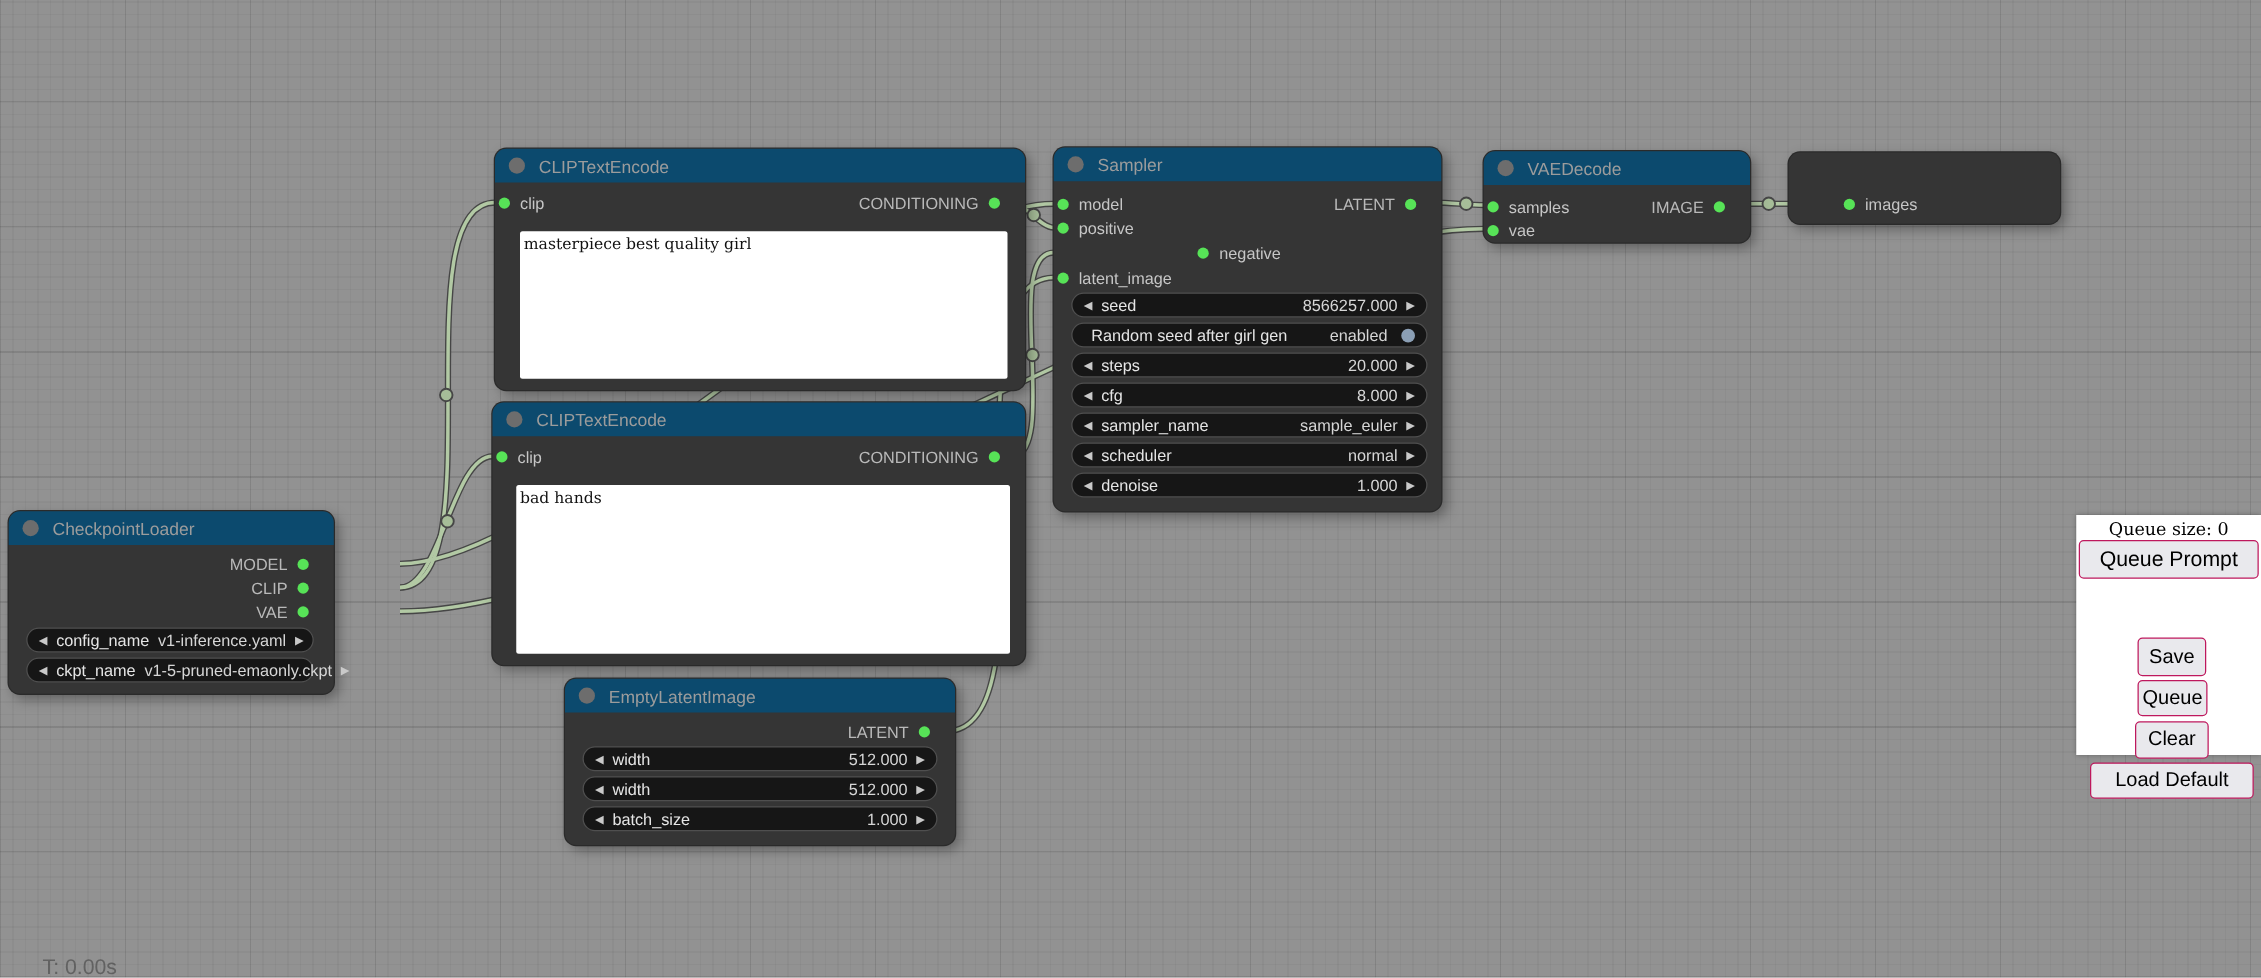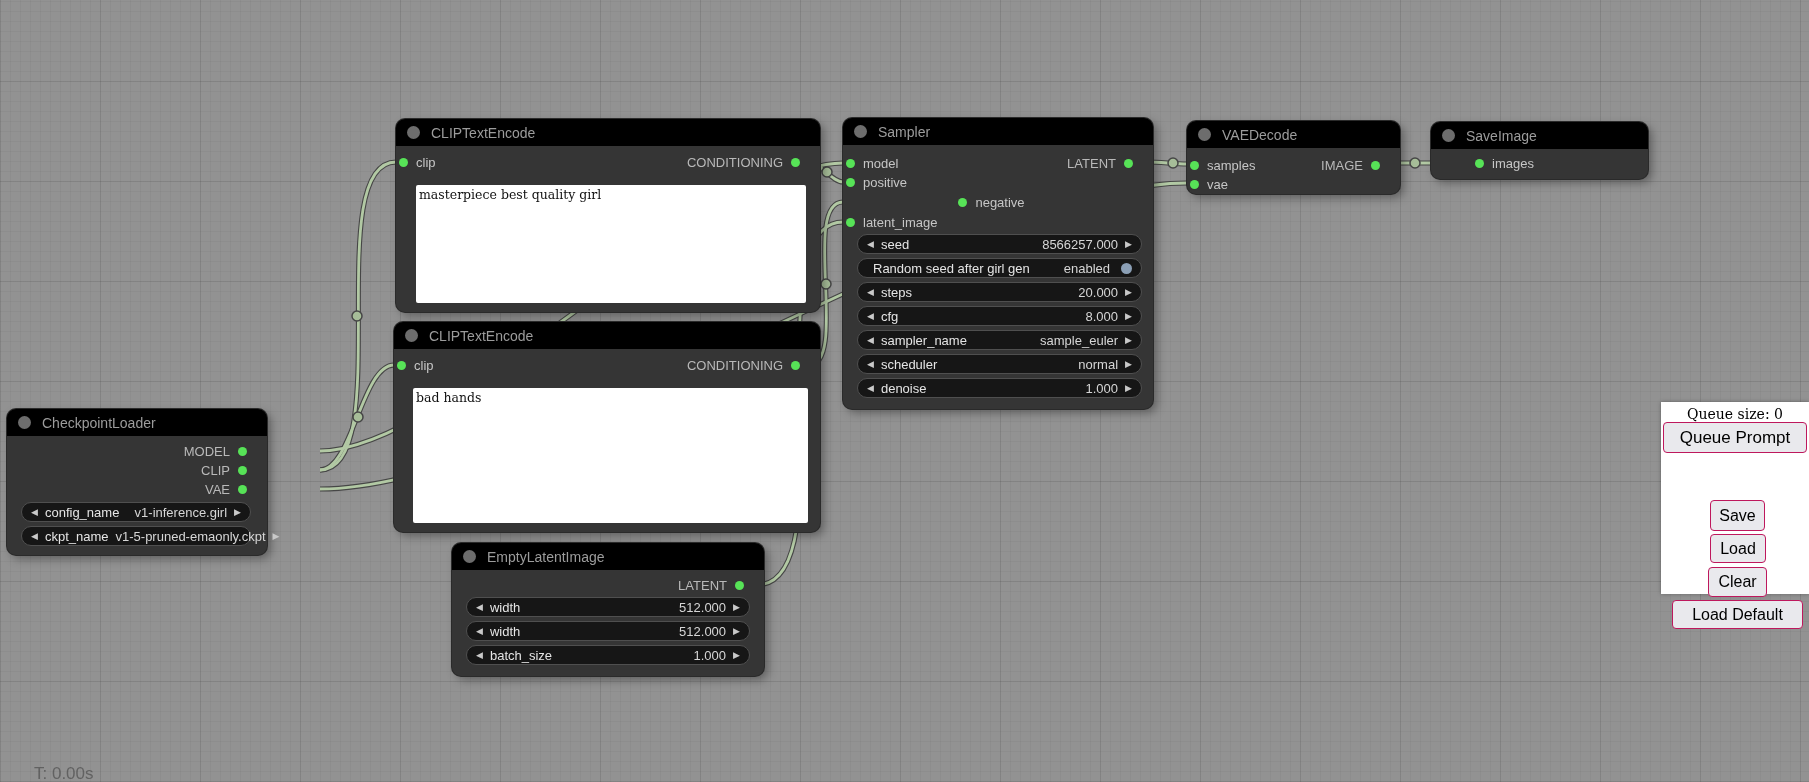--- a/index.html
+++ b/index.html
@@ -14,21 +14,21 @@
     font-family:"Liberation Sans", sans-serif;
   }
   #links{position:absolute;left:0;top:0;z-index:0;}
   .node{
     position:absolute; background:#353535; border-radius:9px;
     box-shadow:0 0 0 1px #2a2a2a, 4px 4px 10px rgba(0,0,0,0.35);
     z-index:1; color:#c6c6c6; font-size:13px;
   }
   .ntitle{
     position:absolute; left:0; right:0; top:0; height:27px;
-    background:#000000; border-radius:9px 9px 0 0;
+    background:#0c4a6e; border-radius:9px 9px 0 0;
     display:flex; align-items:center; gap:11px; padding-left:11px;
     color:#9c9c9c; font-size:14px; box-sizing:border-box;
   }
   .ndot{width:13px;height:13px;border-radius:50%;background:#6d6d6d;flex:0 0 auto;}
   .prow{position:absolute; left:0; right:16px; height:19px; display:flex; align-items:center; gap:8px; box-sizing:border-box;}
   .prow.in{padding-left:3px;}
   .prow.out{justify-content:flex-end; padding-right:4px; color:#b9b9b9;}
   .pdot{width:9px;height:9px;border-radius:50%;background:#57e357;flex:0 0 auto;}
   .plabel{color:#c6c6c6;}
   .prow.out .plabel{color:#b9b9b9;}
@@ -41,21 +41,21 @@
   .warr{color:#c9c9c9; font-size:9px; line-height:1;}
   .wname{color:#e5e5e5; white-space:nowrap;}
   .wval{margin-left:auto; color:#d6d6d6; white-space:nowrap;}
   .tdot{width:11px;height:11px;border-radius:50%;background:#8b9fb5;flex:0 0 auto;margin-left:4px;}
   .ta{
     position:absolute; background:#ffffff; border:none; resize:none; outline:none;
     font-family:"DejaVu Serif", serif; font-size:12.5px; color:#111;
     padding:2px 3px; border-radius:2px; box-sizing:border-box;
   }
   #menu{
-    position:absolute; left:1661px; top:402px; width:148px; height:192px;
+    position:absolute; left:1661px; top:412px; width:148px; height:192px;
     background:#ffffff; z-index:2; box-shadow:0 0 4px rgba(0,0,0,0.3);
   }
   #menu .qsize{
     position:absolute; top:4px; left:0; right:0; text-align:center;
     font-family:"DejaVu Serif", serif; font-size:14px; color:#000;
   }
   .btn{
     position:absolute; background:#e9e9ed; border:1px solid #be185d; border-radius:4px;
     color:#000; font-family:"Liberation Sans", sans-serif; font-size:16px;
     display:flex; align-items:center; justify-content:center; box-sizing:border-box; cursor:pointer;
@@ -121,21 +121,21 @@
       <span class="plabel">CLIP</span>
       <span class="pdot"></span>
     </div>
     <div class="prow out" style="top:71px;">
       <span class="plabel">VAE</span>
       <span class="pdot"></span>
     </div>
     <div class="widget" style="top:93px;right:16px;">
       <span class="warr">◀</span>
       <span class="wname">config_name</span>
-      <span class="wval">v1-inference.girl</span>
+      <span class="wval">v1-inference.yaml</span>
       <span class="warr">▶</span>
     </div>
     <div class="widget" style="top:117px;right:16px;">
       <span class="warr">◀</span>
       <span class="wname">ckpt_name</span>
       <span class="wval">v1-5-pruned-emaonly.ckpt</span>
       <span class="warr">▶</span>
     </div>
   </div>
 
@@ -281,32 +281,28 @@
       <span class="plabel">IMAGE</span>
       <span class="pdot"></span>
     </div>
     <div class="prow in" style="top:54px;">
       <span class="pdot"></span>
       <span class="plabel">vae</span>
     </div>
   </div>
 
   <div class="node" style="left:1431px;top:122px;width:217px;height:57px;">
-    <div class="ntitle">
-      <span class="ndot"></span>
-      <span>SaveImage</span>
-    </div>
     <div class="prow in" style="top:32px;padding-left:44px;">
       <span class="pdot"></span>
       <span class="plabel">images</span>
     </div>
   </div>
 
   <div id="menu">
     <div class="qsize">Queue size: 0</div>
     <div class="btn" style="left:2px;top:20px;width:144px;height:31px;font-size:17px;">Queue Prompt</div>
     <div class="btn" style="left:49px;top:98px;width:55px;height:31px;">Save</div>
-    <div class="btn" style="left:49px;top:132px;width:56px;height:29px;">Load</div>
+    <div class="btn" style="left:49px;top:132px;width:56px;height:29px;">Queue</div>
     <div class="btn" style="left:47px;top:165px;width:59px;height:30px;">Clear</div>
     <div class="btn" style="left:11px;top:198px;width:131px;height:29px;">Load Default</div>
   </div>
 
 </div>
 
 </body></html>

